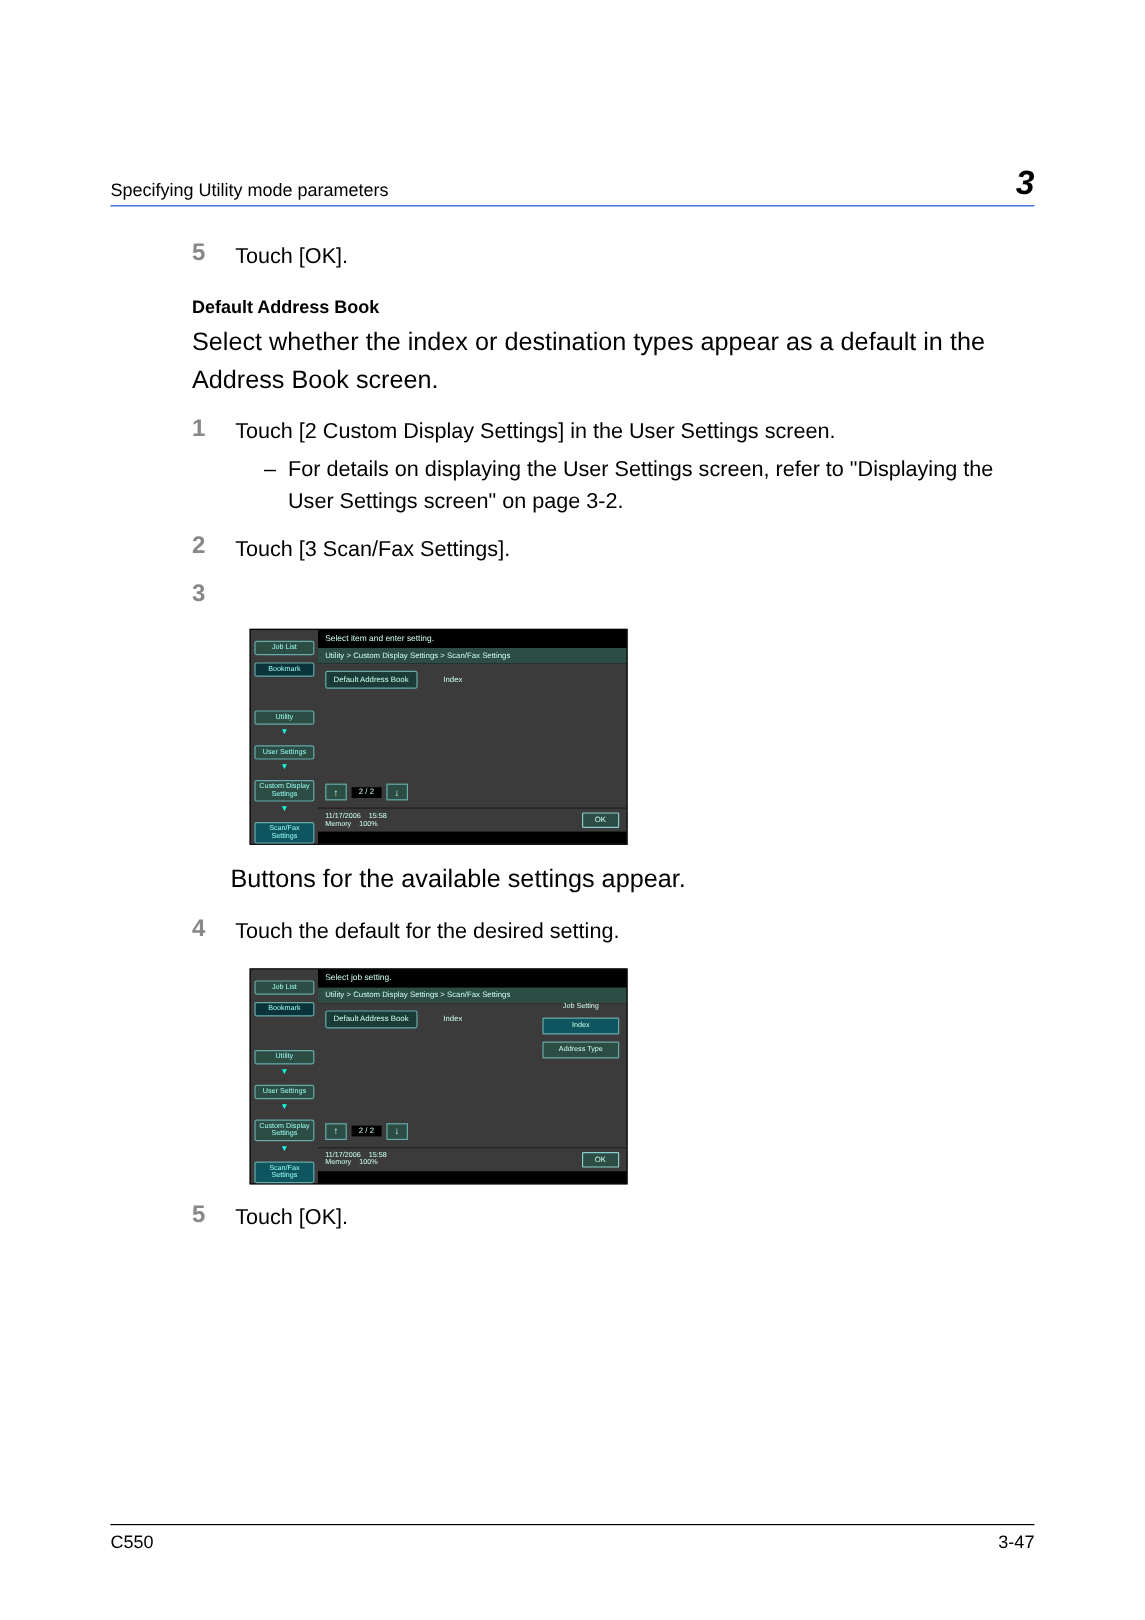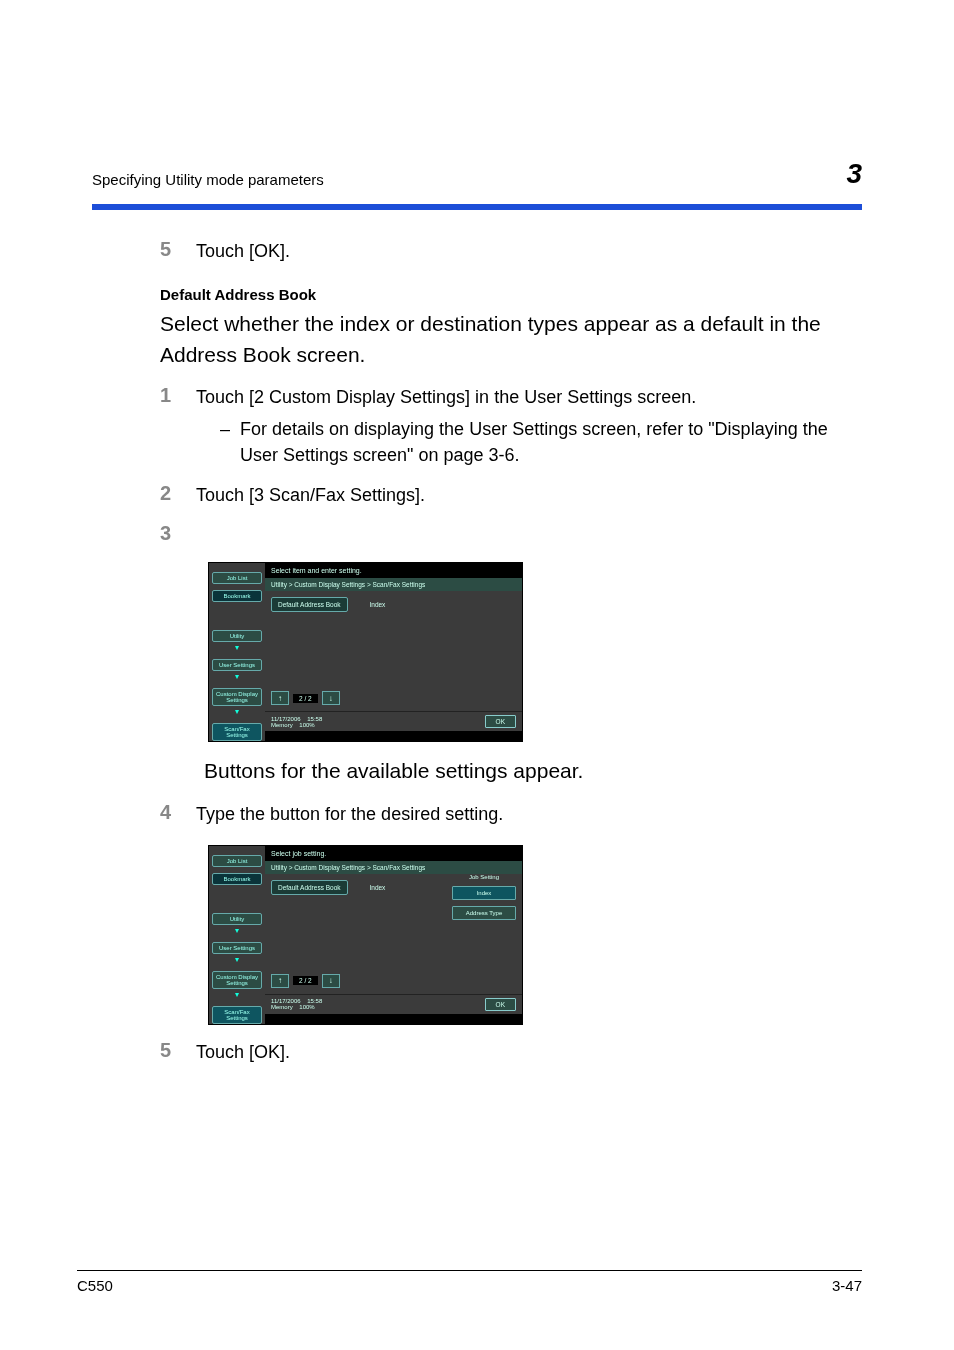--- a/index.html
+++ b/index.html
@@ -1,29 +1,29 @@
 <!DOCTYPE html>
 <html><head>
 <meta charset="utf-8">
 <style>
   html,body{margin:0;padding:0;background:#fff;font-family:Arial,Helvetica,sans-serif;color:#000}
   .page{width:954px;height:1350px;box-sizing:border-box;padding:56px 92px 40px 92px;position:relative}
-  .hdr-row{border-bottom:6px solid #1d4ed8;padding-bottom:16px;margin-top:104px;display:flex;justify-content:space-between;align-items:flex-end}
+  .hdr-row{border-bottom:1px solid #1d4ed8;padding-bottom:4px;margin-top:83px;display:flex;justify-content:space-between;align-items:flex-end}
   .hdr-left{font-size:15px}
   .hdr-right{font-size:28px;font-weight:bold;font-style:italic;line-height:1}
   .content{margin-left:68px;margin-top:28px;padding-right:24px}
   .step{display:flex;margin-top:14px}
   .step-num{font-size:20px;font-weight:bold;color:#888;width:36px;flex:none;line-height:1.1}
   .step-body{font-size:18px;line-height:1.45}
   .subheading{font-weight:bold;font-size:15px;margin-top:22px}
   .para{font-size:21px;line-height:1.45;margin-top:6px}
   .bullet{display:flex;margin-top:6px;margin-left:24px}
   .bullet-dash{width:20px;flex:none}
   .screenshot{margin:18px 0 14px 48px}
-  .ftr{position:absolute;left:77px;right:92px;bottom:56px;border-top:1px solid #000;padding-top:6px;display:flex;justify-content:space-between;font-size:15px}
+  .ftr{position:absolute;left:92px;right:92px;bottom:56px;border-top:1px solid #000;padding-top:6px;display:flex;justify-content:space-between;font-size:15px}
 
   
   .shot{width:313px;border:1px solid #000;background:#3b3b3b;font-family:Arial,sans-serif;font-size:7px;color:#d0f0e0}
   .shot-row{display:flex}
   .shot-side{width:56px;background:#3b3b3b;display:flex;flex-direction:column;align-items:center;padding-top:3px;gap:0}
   .shot-main{flex:1;background:#000;position:relative}
   .s-btn{background:#2c4c44;border:1px solid #6aa;border-radius:2px;color:#9fe;text-align:center;padding:2px 1px;font-size:6px;width:46px;margin-top:6px}
   .s-btn.bookmark{background:#0a343a}
   .s-btn.active{background:#0e5560}
   .arrow-down{color:#1fd;font-size:8px;margin:1px 0}
@@ -61,21 +61,21 @@
 
     <div class="subheading">Default Address Book</div>
     <div class="para">Select whether the index or destination types appear as a default in the Address Book screen.</div>
 
     <div class="step">
       <div class="step-num">1</div>
       <div class="step-body">
         <span>Touch [2 Custom Display Settings] in the User Settings screen.</span>
         <div class="bullet">
           <div class="bullet-dash">–</div>
-          <div>For details on displaying the User Settings screen, refer to "Displaying the User Settings screen" on page 3-6.</div>
+          <div>For details on displaying the User Settings screen, refer to "Displaying the User Settings screen" on page 3-2.</div>
         </div>
       </div>
     </div>
 
     <div class="step">
       <div class="step-num">2</div>
       <div class="step-body">Touch [3 Scan/Fax Settings].</div>
     </div>
 
     <div class="step">
@@ -120,25 +120,25 @@
                 &nbsp;&nbsp;
                 <span>100%</span>
               </div>
               <div class="ok-btn">OK</div>
             </div>
           </div>
         </div>
       </div>
     </div>
 
-    <div class="para" style="margin-left:44px">Buttons for the available settings appear.</div>
+    <div class="para" style="margin-left:32px">Buttons for the available settings appear.</div>
 
     <div class="step">
       <div class="step-num">4</div>
-      <div class="step-body">Type the button for the desired setting.</div>
+      <div class="step-body">Touch the default for the desired setting.</div>
     </div>
 
     <div class="screenshot">
       <div class="shot">
         <div class="shot-row">
           <div class="shot-side">
             <div class="s-btn">Job List</div>
             <div class="s-btn bookmark">Bookmark</div>
             <div style="height:22px"></div>
             <div class="s-btn">Utility</div>

